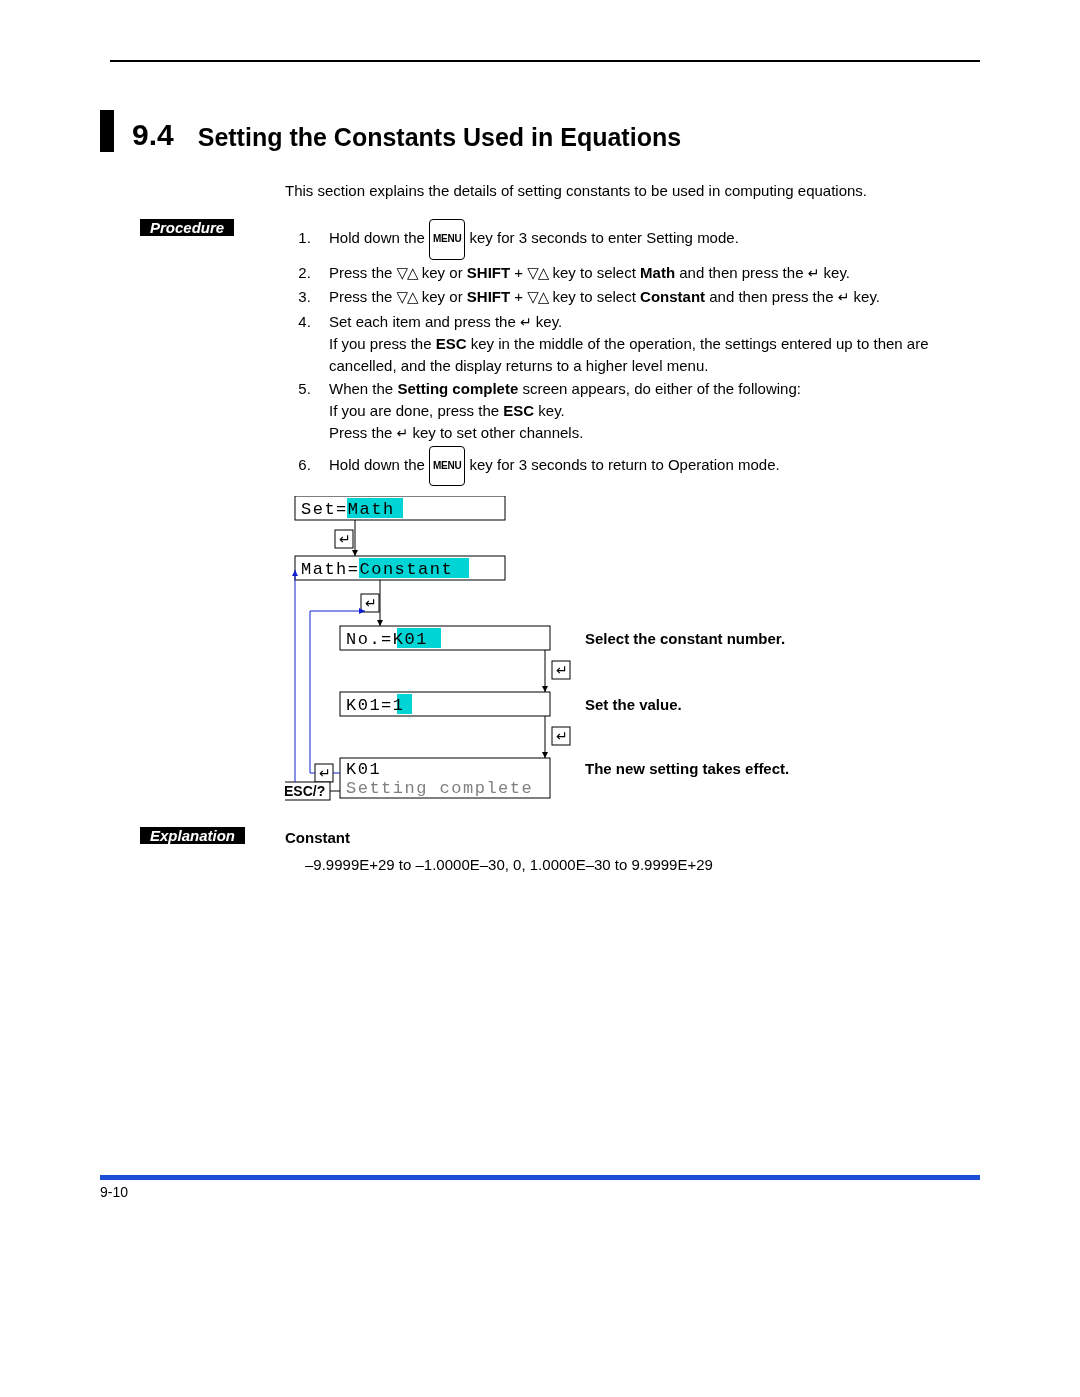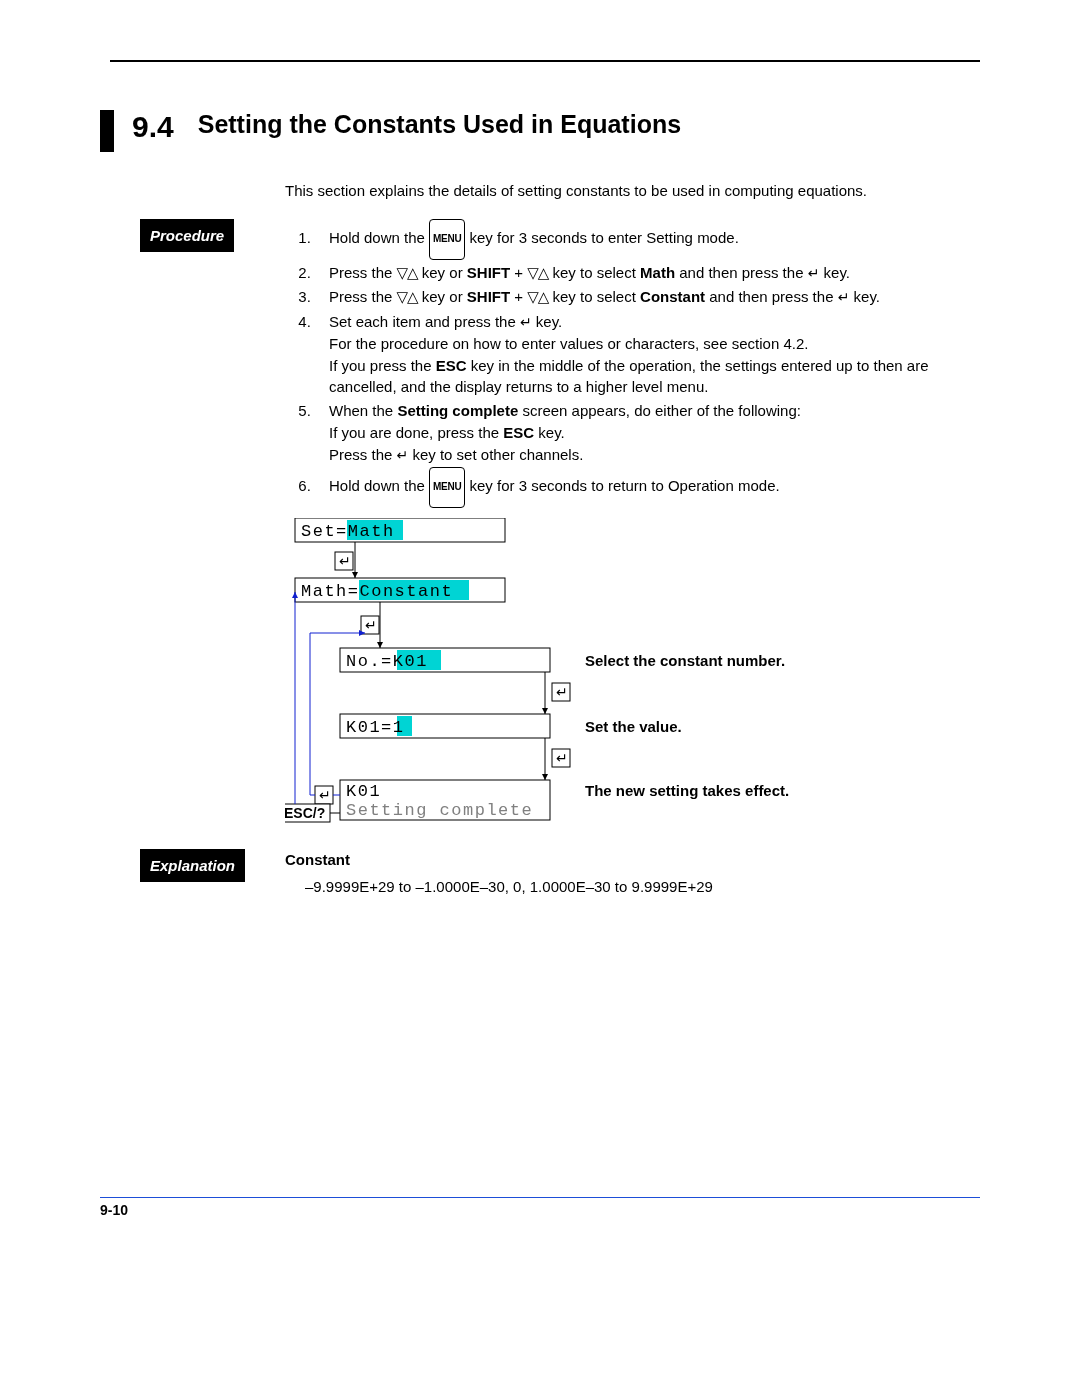--- a/index.html
+++ b/index.html
@@ -14,21 +14,21 @@
   .page {
     padding: 60px 100px 40px 100px;
   }
   .top-rule {
     border-top: 2px solid #000;
     margin-left: 10px;
     margin-bottom: 10px;
   }
   .title-row {
     display: flex;
-    align-items: flex-start;
+    align-items: flex-end;
     margin-bottom: 30px;
     margin-top: 48px;
   }
   .title-bar {
     width: 14px;
     height: 42px;
     background: #000;
     margin-right: 18px;
   }
   .sec-num {
@@ -52,21 +52,21 @@
   .badge-col {
     width: 185px;
     flex: none;
   }
   .badge {
     display: inline-block;
     background: #000;
     color: #fff;
     font-weight: bold;
     font-style: italic;
-    padding: 8px 10px;
+    padding: 0 10px;
     margin-left: 40px;
     font-size: 15px;
   }
   .content-col {
     flex: 1;
   }
   ol.steps {
     margin: 0;
     padding-left: 30px;
   }
@@ -113,23 +113,23 @@
   .expl-body .subhead {
     font-weight: bold;
     margin-bottom: 2px;
   }
   .range {
     margin-left: 20px;
     margin-top: 6px;
   }
   .footer {
     margin-top: 300px;
-    border-top: 1px solid #1d4ed8;
+    border-top: 5px solid #1d4ed8;
     padding-top: 4px;
-    font-weight: bold;
+    font-weight: normal;
     font-size: 14px;
   }
   
   .mono { font-family: "Courier New", monospace; font-size: 17px; letter-spacing: 1.5px; }
   .sans { font-family: Arial, sans-serif; font-size: 15px; font-weight: bold; }
   .sansn { font-family: Arial, sans-serif; font-size: 14px; font-weight: bold; }
   .hl { fill: #00d4d4; }
 </style>
 </head>
 <body>
@@ -156,21 +156,20 @@
           <span>Hold down the </span><span class="keycap">MENU</span><span> key for 3 seconds to enter Setting mode.</span>
         </li>
         <li>
           <span>Press the </span><span class="nabla">▽△</span><span> key or </span><b>SHIFT</b><span> + </span><span class="nabla">▽△</span><span> key to select </span><b>Math</b><span> and then press the </span><span class="enter-glyph">↵</span><span> key.</span>
         </li>
         <li>
           <span>Press the </span><span class="nabla">▽△</span><span> key or </span><b>SHIFT</b><span> + </span><span class="nabla">▽△</span><span> key to select </span><b>Constant</b><span> and then press the </span><span class="enter-glyph">↵</span><span> key.</span>
         </li>
         <li>
           <span>Set each item and press the </span><span class="enter-glyph">↵</span><span> key.</span>
-          <span class="sub-indent">For the procedure on how to enter values or characters, see section 4.2.</span>
           <span class="sub-indent"><span>If you press the </span><b>ESC</b><span> key in the middle of the operation, the settings entered up to then are cancelled, and the display returns to a higher level menu.</span></span>
         </li>
         <li>
           <span>When the </span><b>Setting complete</b><span> screen appears, do either of the following:</span>
           <span class="sub-indent"><span>If you are done, press the </span><b>ESC</b><span> key.</span></span>
           <span class="sub-indent"><span>Press the </span><span class="enter-glyph">↵</span><span> key to set other channels.</span></span>
         </li>
         <li>
           <span>Hold down the </span><span class="keycap">MENU</span><span> key for 3 seconds to return to Operation mode.</span>
         </li>

